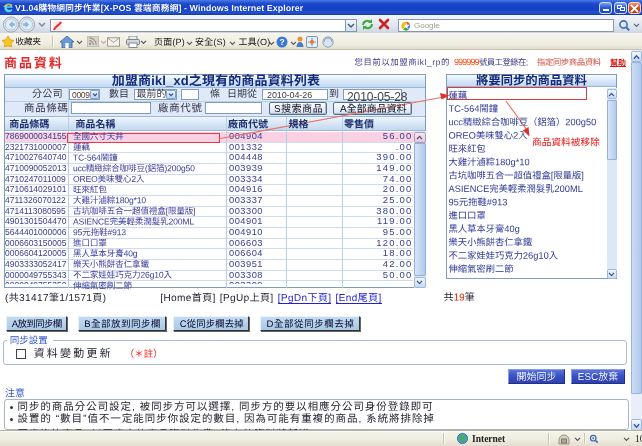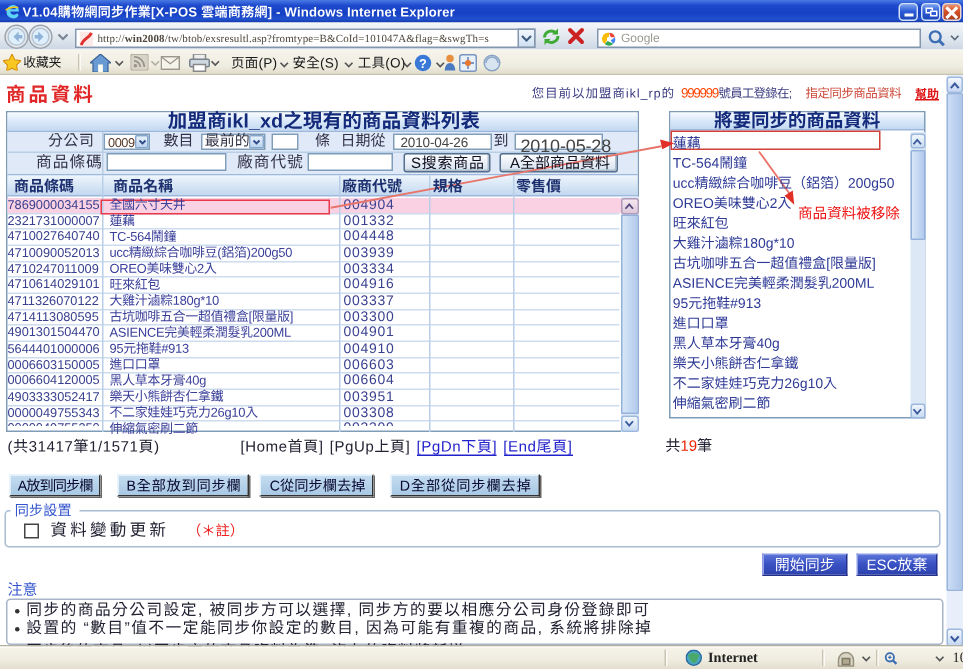--- a/index.html
+++ b/index.html
@@ -37,21 +37,20 @@
 </svg>
 <svg class="abs" style="left:38px;top:22px" width="8" height="6" viewBox="0 0 8 6">
       <path d="M1 1l3 3 3-3" stroke="#7a8694" stroke-width="1.4" fill="none"></path>
     </svg>
 
 <div class="abs" style="left:50px;top:19px;width:307px;height:13px;background:#fff;border:1px solid #8396ad"></div>
 <svg class="abs" style="left:53px;top:21px" width="9" height="10" viewBox="0 0 9 10">
       <rect x="0" y="0" width="9" height="10" fill="#fde8e8"></rect>
       <path d="M1 9C3 4 5 6 8 1" stroke="#e03030" stroke-width="2" fill="none"></path>
     </svg>
-<div class="t" style="left:65px;top:21px;width:279px;overflow:hidden;font-size:7.3px;color:#4c453a;font-family:'Liberation Serif',serif;letter-spacing:0.1px">http://<b>win2008</b>/tw/btob/exsresultl.asp?fromtype=B&amp;CoId=101047A&amp;flag=&amp;swgTh=s</div>
 <div class="abs" style="left:345px;top:19px;width:12px;height:13px;background:linear-gradient(180deg,#f2f7fc,#cfe0f2);border:1px solid #8396ad"></div>
 <svg class="abs" style="left:347px;top:23px" width="8" height="6" viewBox="0 0 8 6">
       <path d="M1 1l3 3 3-3" stroke="#3b5a80" stroke-width="1.4" fill="none"></path>
     </svg>
 
 <svg class="abs" style="left:360px;top:17px" width="15" height="15" viewBox="0 0 15 15">
  <path d="M3 8a4.5 4.5 0 0 1 8-2.6" stroke="#3faa36" stroke-width="2" fill="none"></path>
  <path d="M12 2v4h-4z" fill="#3faa36"></path>
  <path d="M12 7a4.5 4.5 0 0 1-8 2.6" stroke="#3faa36" stroke-width="2" fill="none"></path>
  <path d="M3 13V9h4z" fill="#3faa36"></path>
@@ -174,20 +173,21 @@
     <div class="abs" style="left:5px;top:248.2px;width:408px;height:1px;background:#cddcef"></div>
     <div class="abs" style="left:5px;top:258.8px;width:408px;height:1px;background:#cddcef"></div>
     <div class="abs" style="left:5px;top:269.5px;width:408px;height:1px;background:#cddcef"></div>
     <div class="abs" style="left:5px;top:280.1px;width:408px;height:1px;background:#cddcef"></div>
     <div class="abs" style="left:68.0px;top:117px;width:1px;height:171px;background:#b9cfe8"></div>
     <div class="abs" style="left:225.5px;top:117px;width:1px;height:171px;background:#b9cfe8"></div>
     <div class="abs" style="left:286.0px;top:117px;width:1px;height:171px;background:#b9cfe8"></div>
     <div class="abs" style="left:342.0px;top:117px;width:1px;height:171px;background:#b9cfe8"></div>
 <div class="t" style="left:5px;top:131px;width:64px;height:153px;overflow:hidden;font-size:8.5px;line-height:10.65px;color:#39418f;letter-spacing:0px">7869000034155<br>2321731000007<br>4710027640740<br>4710090052013<br>4710247011009<br>4710614029101<br>4711326070122<br>4714113080595<br>4901301504470<br>5644401000006<br>0006603150005<br>0006604120005<br>4903333052417<br>0000049755343<br>0000049755350</div>
     <div class="t" style="left:229px;top:131px;height:153px;overflow:hidden;font-size:9.3px;line-height:10.65px;color:#39418f;letter-spacing:0.5px">004904<br>001332<br>004448<br>003939<br>003334<br>004916<br>003337<br>003300<br>004901<br>004910<br>006603<br>006604<br>003951<br>003308<br>003309</div>
+    <div class="t" style="left:342px;top:131px;width:70.5px;height:153px;overflow:hidden;font-size:9.5px;line-height:10.65px;color:#39418f;text-align:right;letter-spacing:1.2px">56.00<br>.00<br>390.00<br>149.00<br>74.00<br>20.00<br>25.00<br>380.00<br>119.00<br>95.00<br>120.00<br>18.00<br>42.00<br>50.00<br></div>
 
 <div class="abs" style="left:413.5px;top:131px;width:12px;height:157px;background:#dce8f6"></div>
 <div class="abs" style="left:413.5px;top:131.6px;width:12px;height:11px;background:linear-gradient(180deg,#f8e8f0,#dcc8da);border:1px solid #b498b8;border-radius:2px"></div>
 <svg class="abs" style="left:416px;top:135px" width="7" height="5" viewBox="0 0 8 6">
       <path d="M1 5l3-3.4L7 5" stroke="#55487c" stroke-width="1.5" fill="none"></path>
     </svg>
 <div class="abs" style="left:413.5px;top:143px;width:12px;height:133px;background:linear-gradient(90deg,#d8e6f8,#c4d8f2 50%,#b2caec);border:1px solid #92b0da;border-radius:1px"></div>
 <div class="abs" style="left:413.5px;top:277px;width:12px;height:11px;background:linear-gradient(180deg,#f0f6fc,#cadcf2);border:1px solid #9db8dd;border-radius:2px"></div>
 <svg class="abs" style="left:416px;top:280px" width="7" height="5" viewBox="0 0 8 6">
       <path d="M1 1l3 3.4L7 1" stroke="#38589c" stroke-width="1.5" fill="none"></path>

